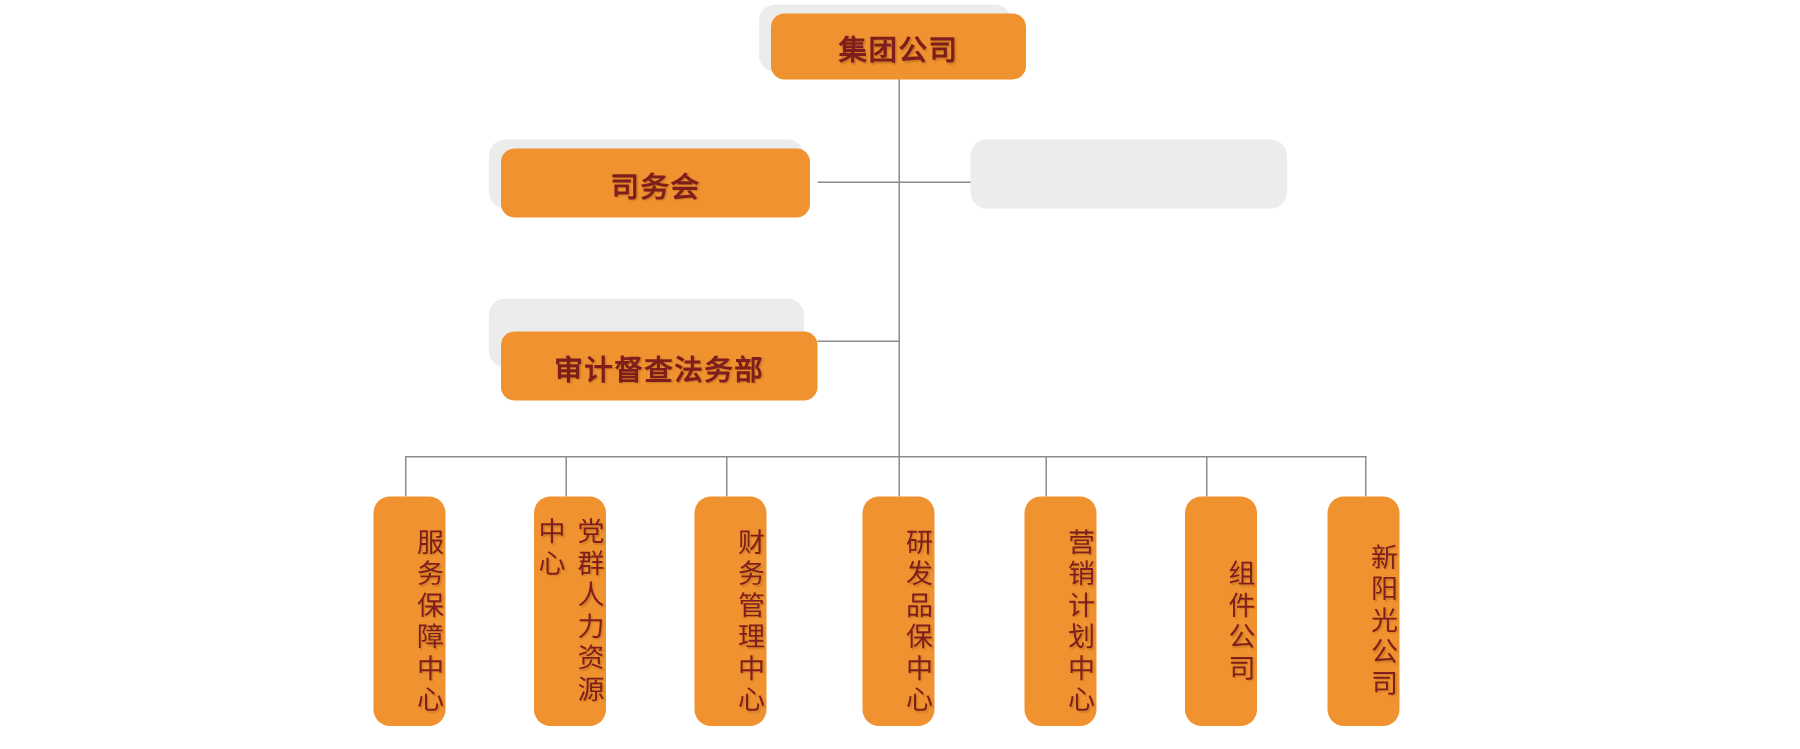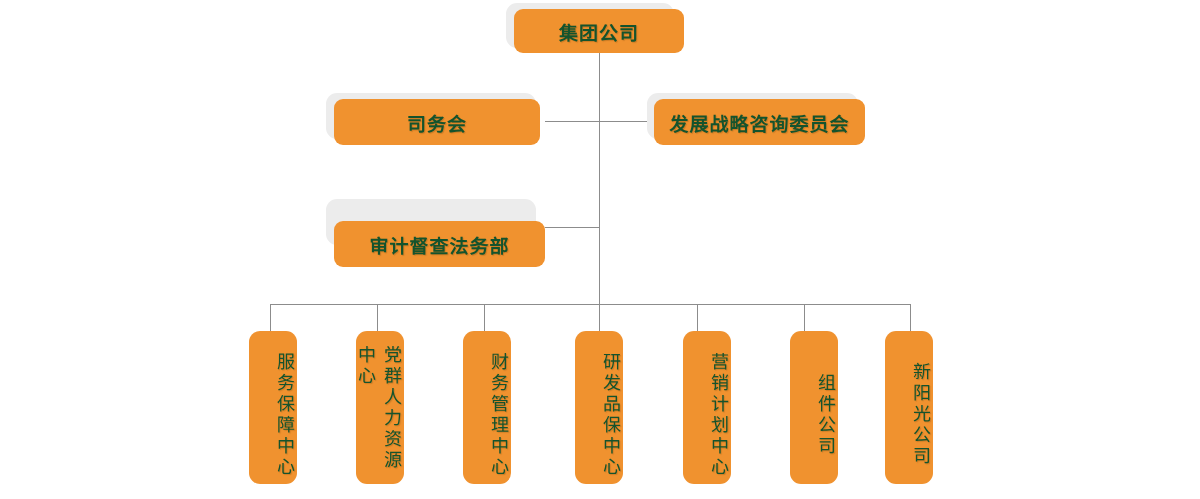--- a/index.html
+++ b/index.html
@@ -28,21 +28,21 @@
   }
   .line.v { width: 1px; }
   .line.h { height: 1px; }
 
   
   .node {
     position: absolute;
     box-sizing: border-box;
     background: #f0922f;
     border-radius: 9px;
-    color: #14532d;
+    color: #7f1d1d;
     display: flex;
     align-items: center;
     justify-content: center;
     font-weight: bold;
     letter-spacing: 1px;
     text-shadow: 1px 1px 1px rgba(120, 70, 10, 0.30);
     z-index: 3;
   }
 
   
@@ -93,21 +93,20 @@
   <div class="line v" style="left:804px; top:304px; height:27px;"></div>
   <div class="line v" style="left:910px; top:304px; height:27px;"></div>
 
   <div class="shadow-plate" style="left:506px; top:3px; width:168px; height:45px;"></div>
   <div class="node horiz" style="left:514px; top:9px; width:170px; height:44px;">集团公司</div>
 
   <div class="shadow-plate" style="left:326px; top:93px; width:210px; height:46px;"></div>
   <div class="node horiz" style="left:334px; top:99px; width:206px; height:46px;">司务会</div>
 
   <div class="shadow-plate" style="left:647px; top:93px; width:211px; height:46px;"></div>
-  <div class="node horiz" style="left:654px; top:99px; width:211px; height:46px;">发展战略咨询委员会</div>
 
   <div class="shadow-plate" style="left:326px; top:199px; width:210px; height:46px;"></div>
   <div class="node horiz" style="left:334px; top:205px; width:211px; height:46px;margin-top:16px;">审计督查法务部</div>
 
   <div class="node vert" style="left:249px; top:331px; width:48px; height:153px;">服务保障中心</div>
 
   <div class="node vert" style="left:356px; top:331px; width:48px; height:153px;">党群人力资源中心</div>
 
   <div class="node vert" style="left:463px; top:331px; width:48px; height:153px;">财务管理中心</div>
 

